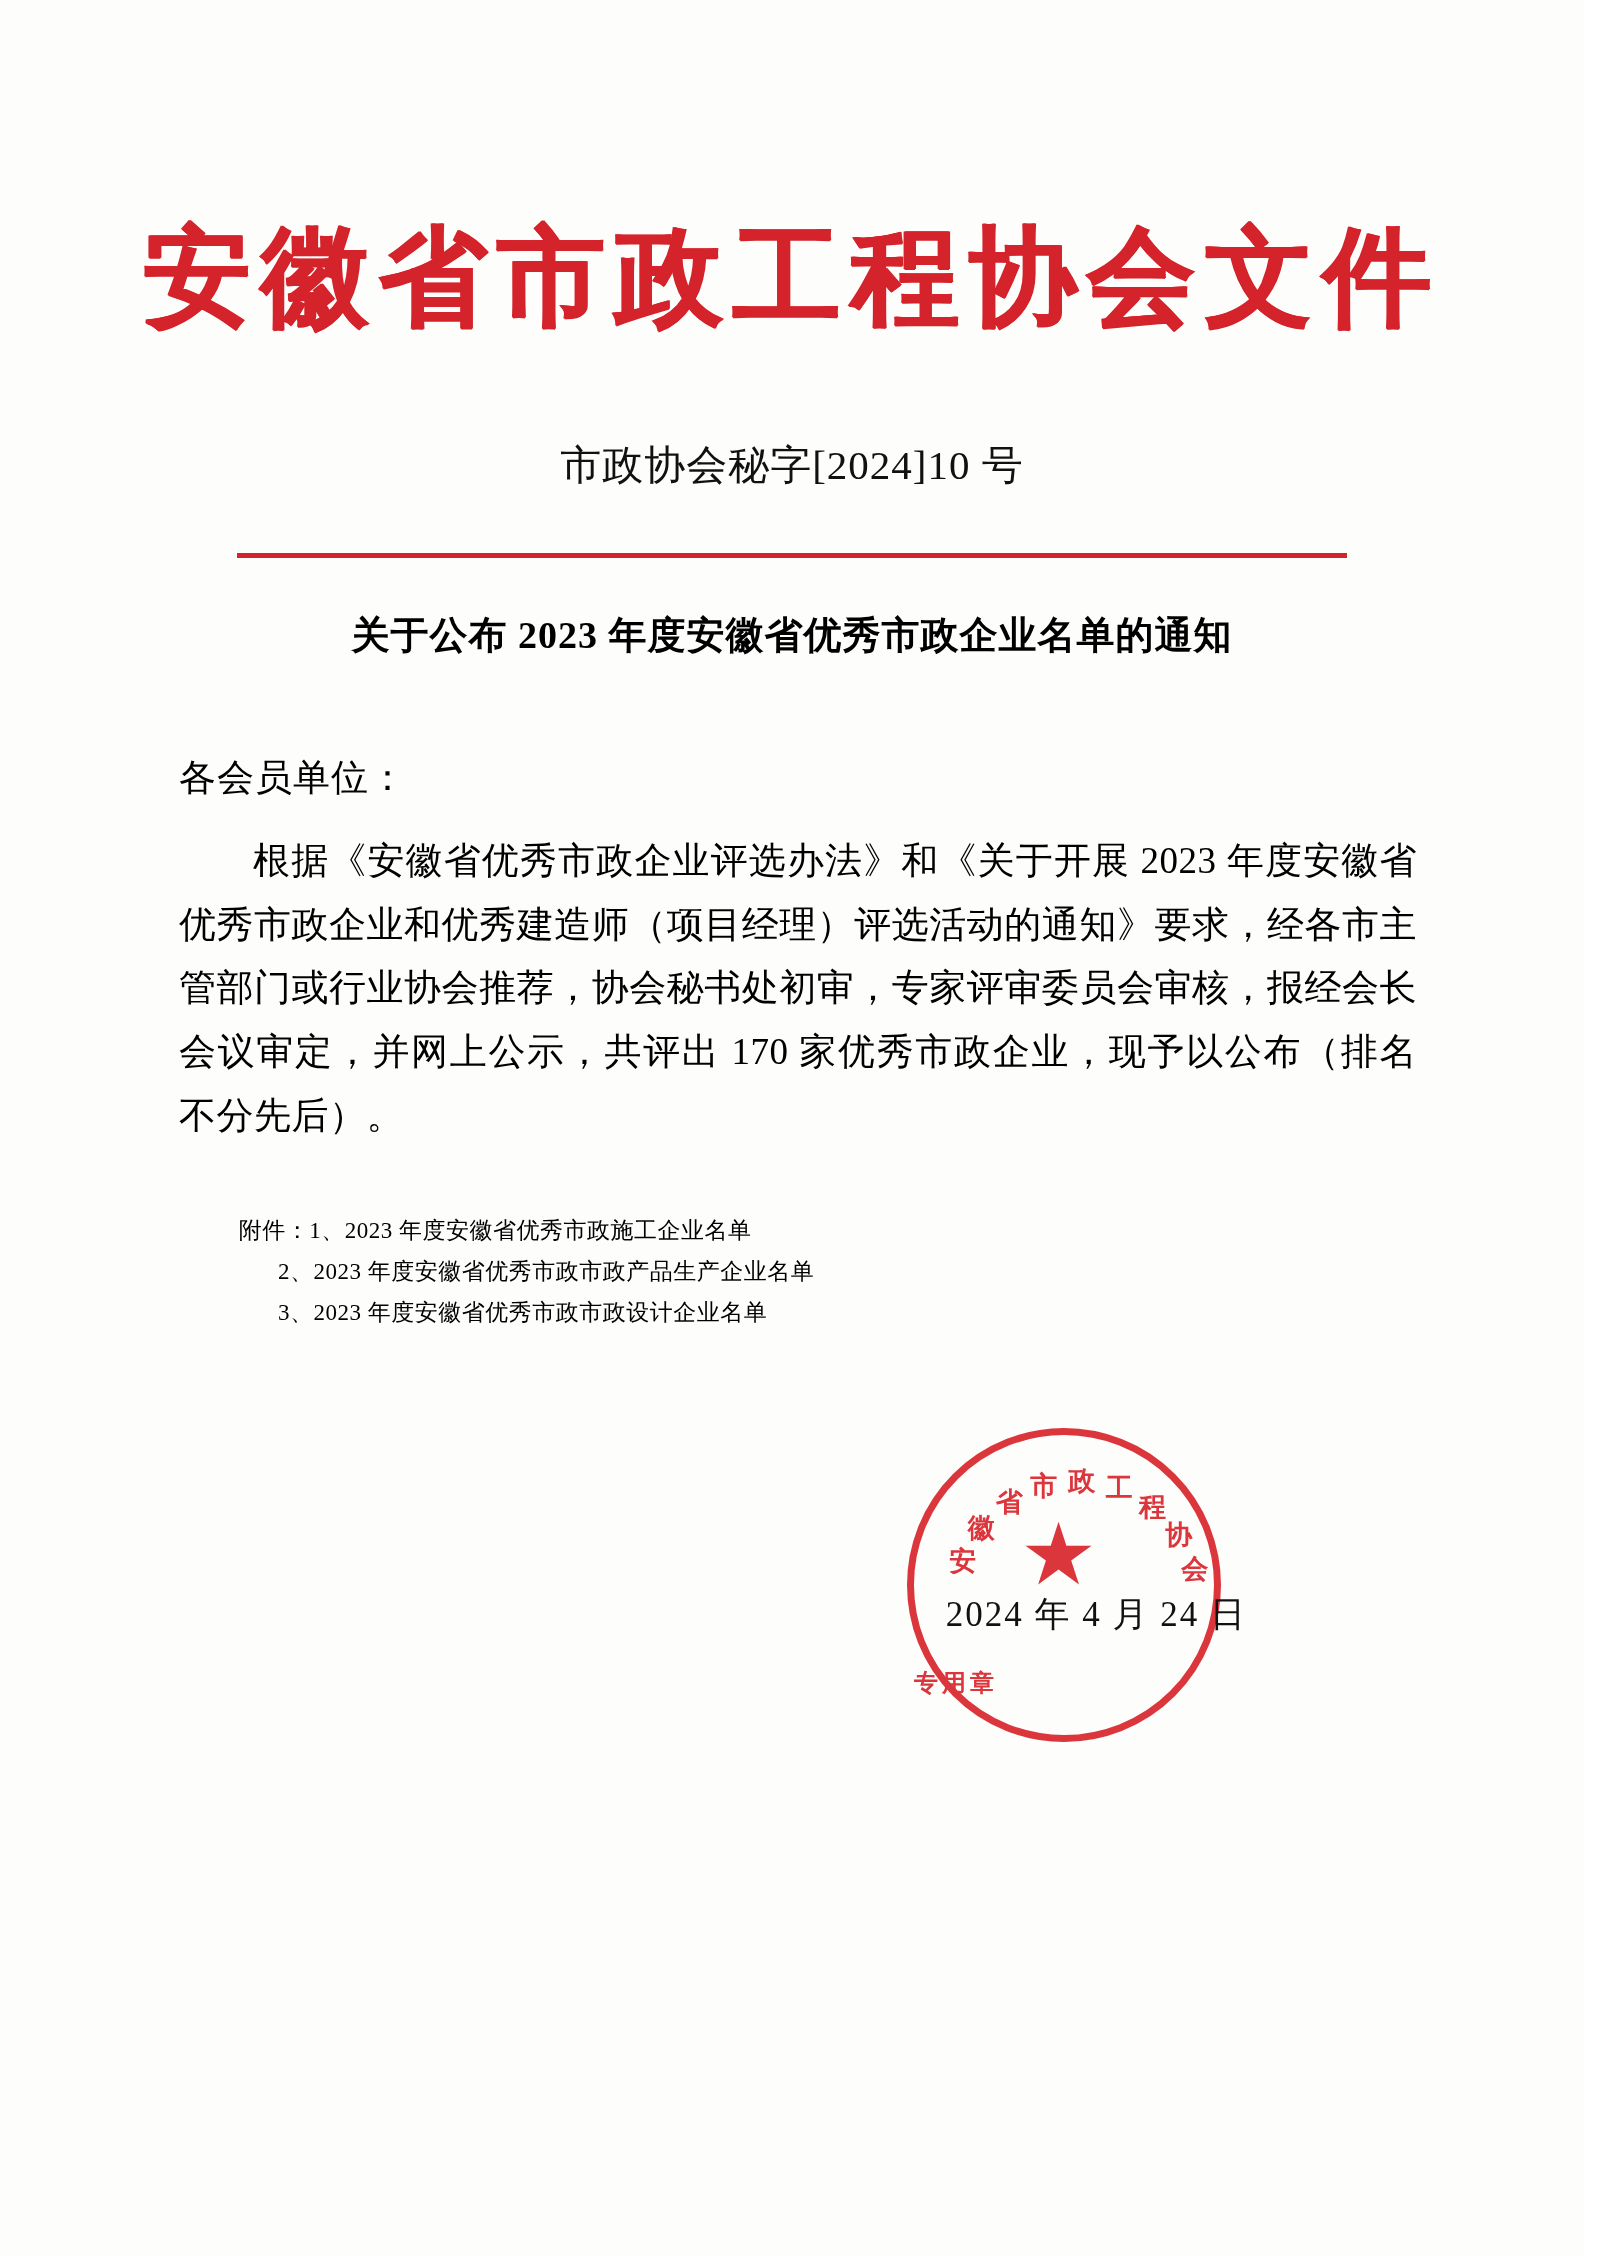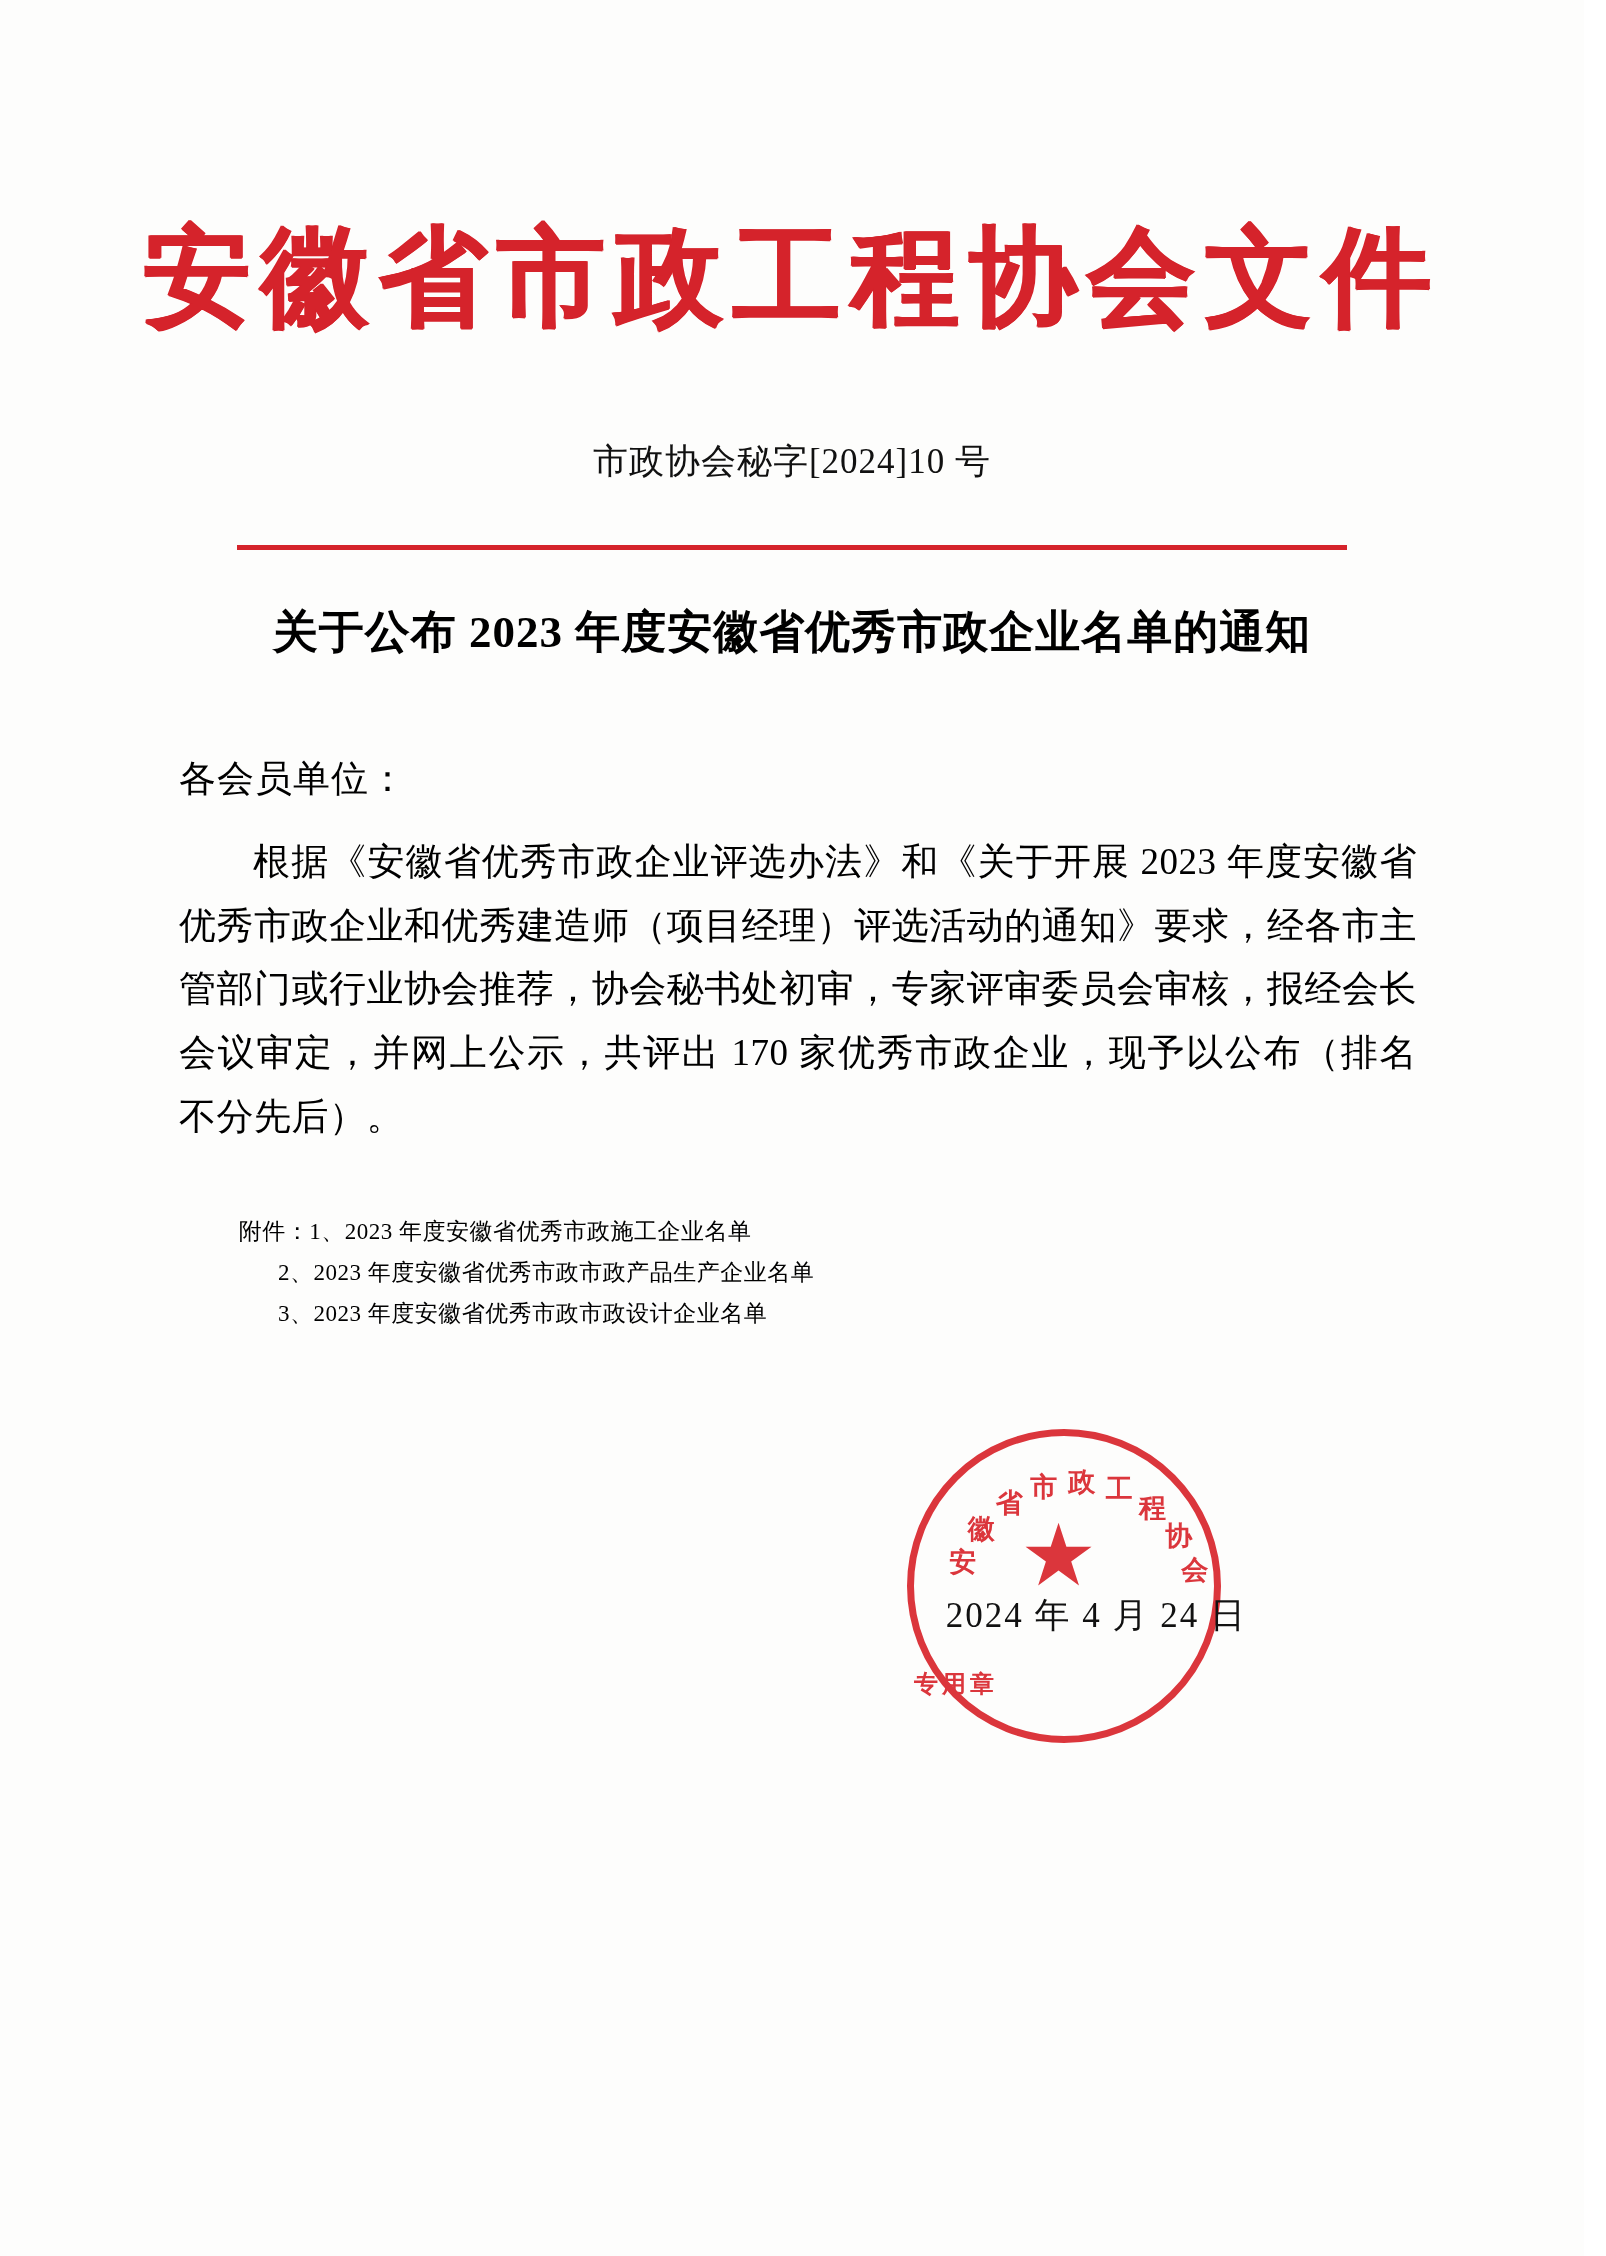--- a/index.html
+++ b/index.html
@@ -33,34 +33,34 @@
     font-weight: bold;
     font-size: 108px;
     letter-spacing: 10px;
     color: #d5232b;
     text-shadow: 1px 0 0 #d5232b, -1px 0 0 #d5232b, 0 1px 0 #d5232b;
     white-space: nowrap;
   }
   .doc-number {
     margin-top: 108px;
     text-align: center;
-    font-size: 35px;
+    font-size: 41px;
     letter-spacing: 1px;
     color: #111;
   }
   .red-rule {
     margin: 60px auto 0 auto;
     width: 1110px;
     height: 5px;
     background: #d5232b;
   }
   .doc-title {
     margin-top: 52px;
     text-align: center;
-    font-size: 45px;
+    font-size: 38px;
     font-weight: bold;
     letter-spacing: 1px;
     color: #000;
   }
   .body-wrap {
     margin: 0 auto;
     width: 1250px;
     padding-left: 12px;
     box-sizing: border-box;
   }

